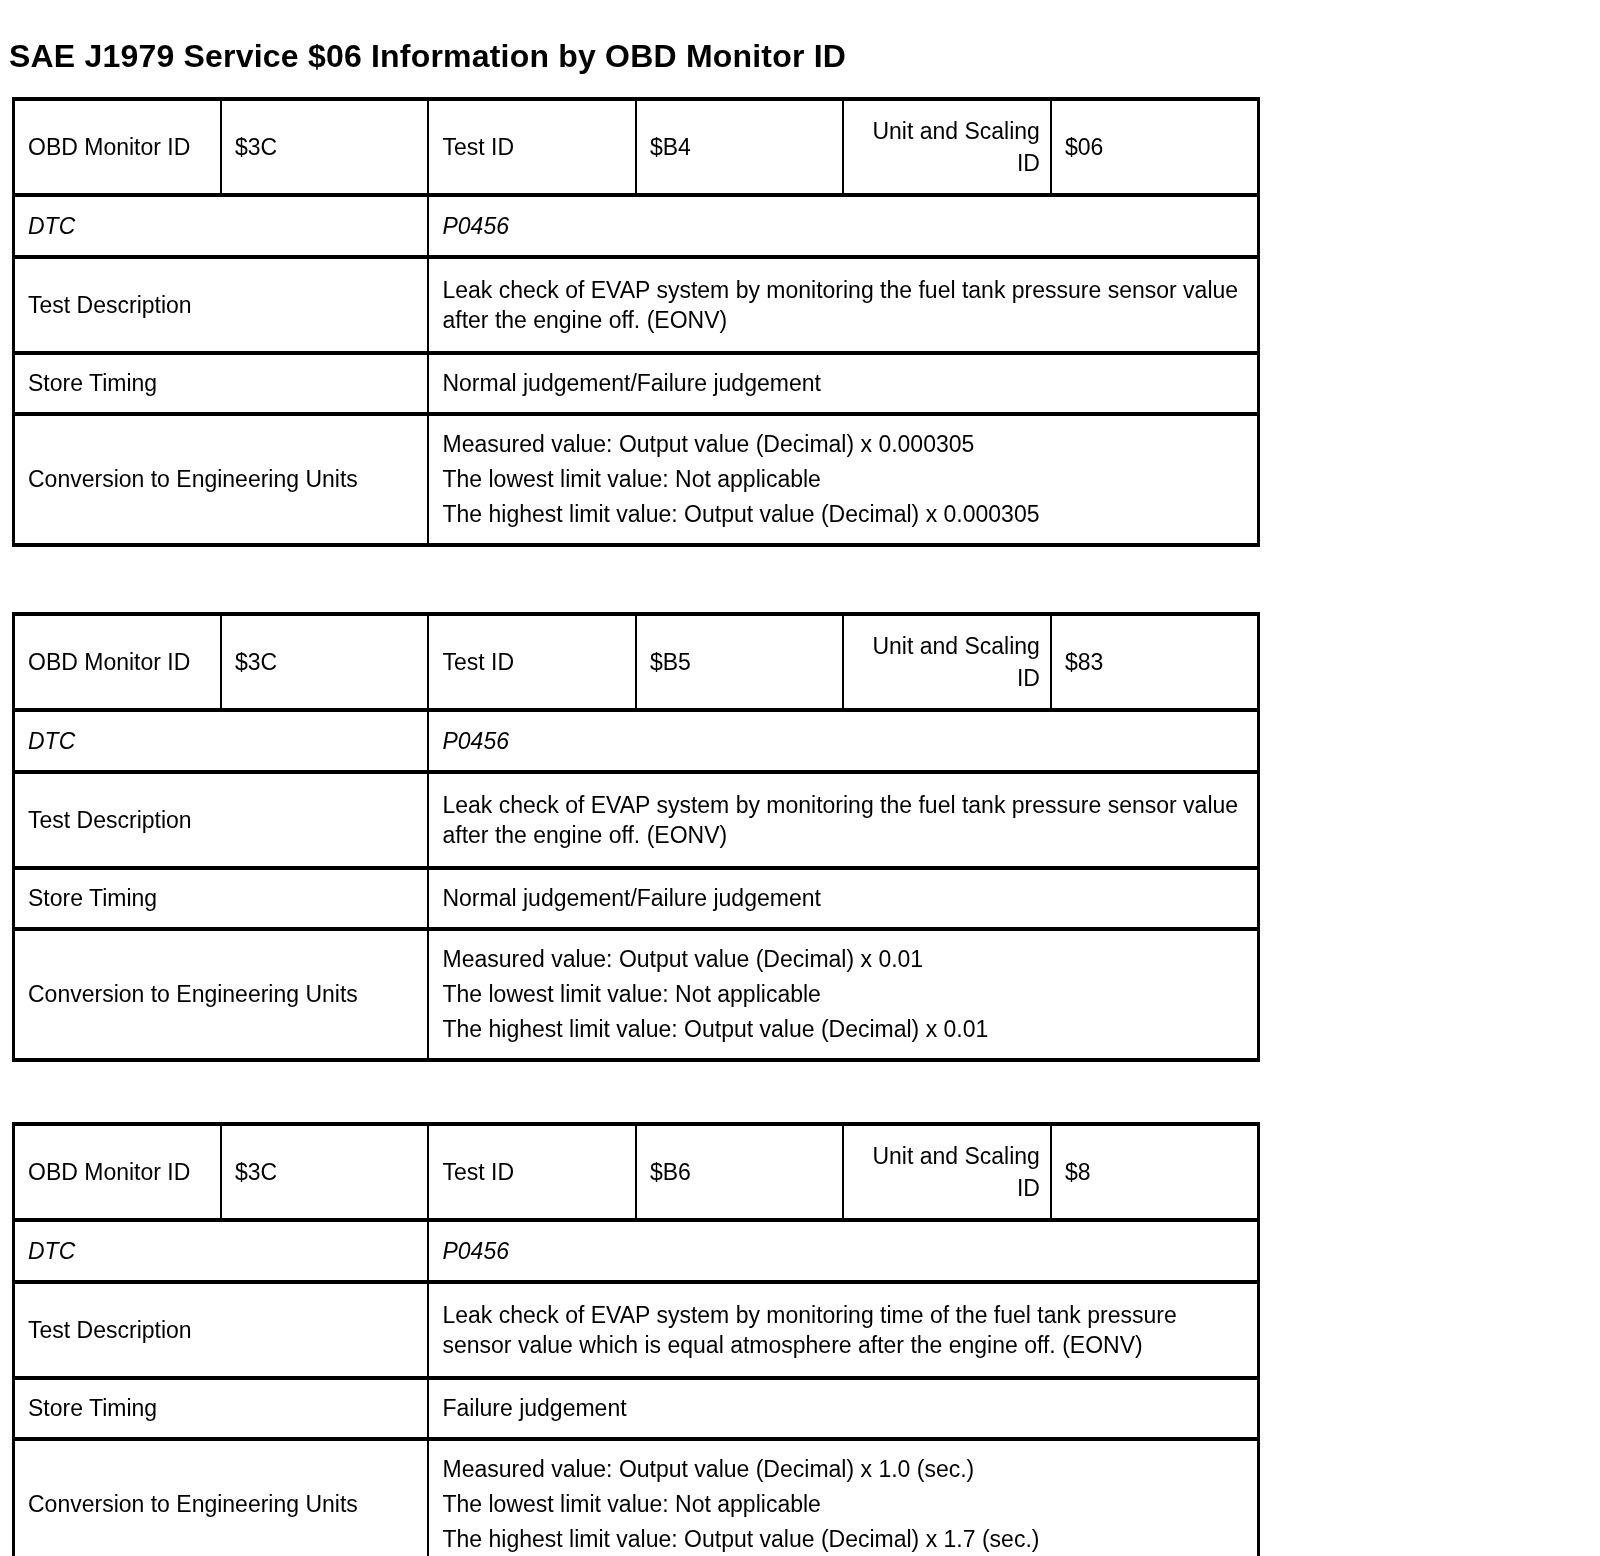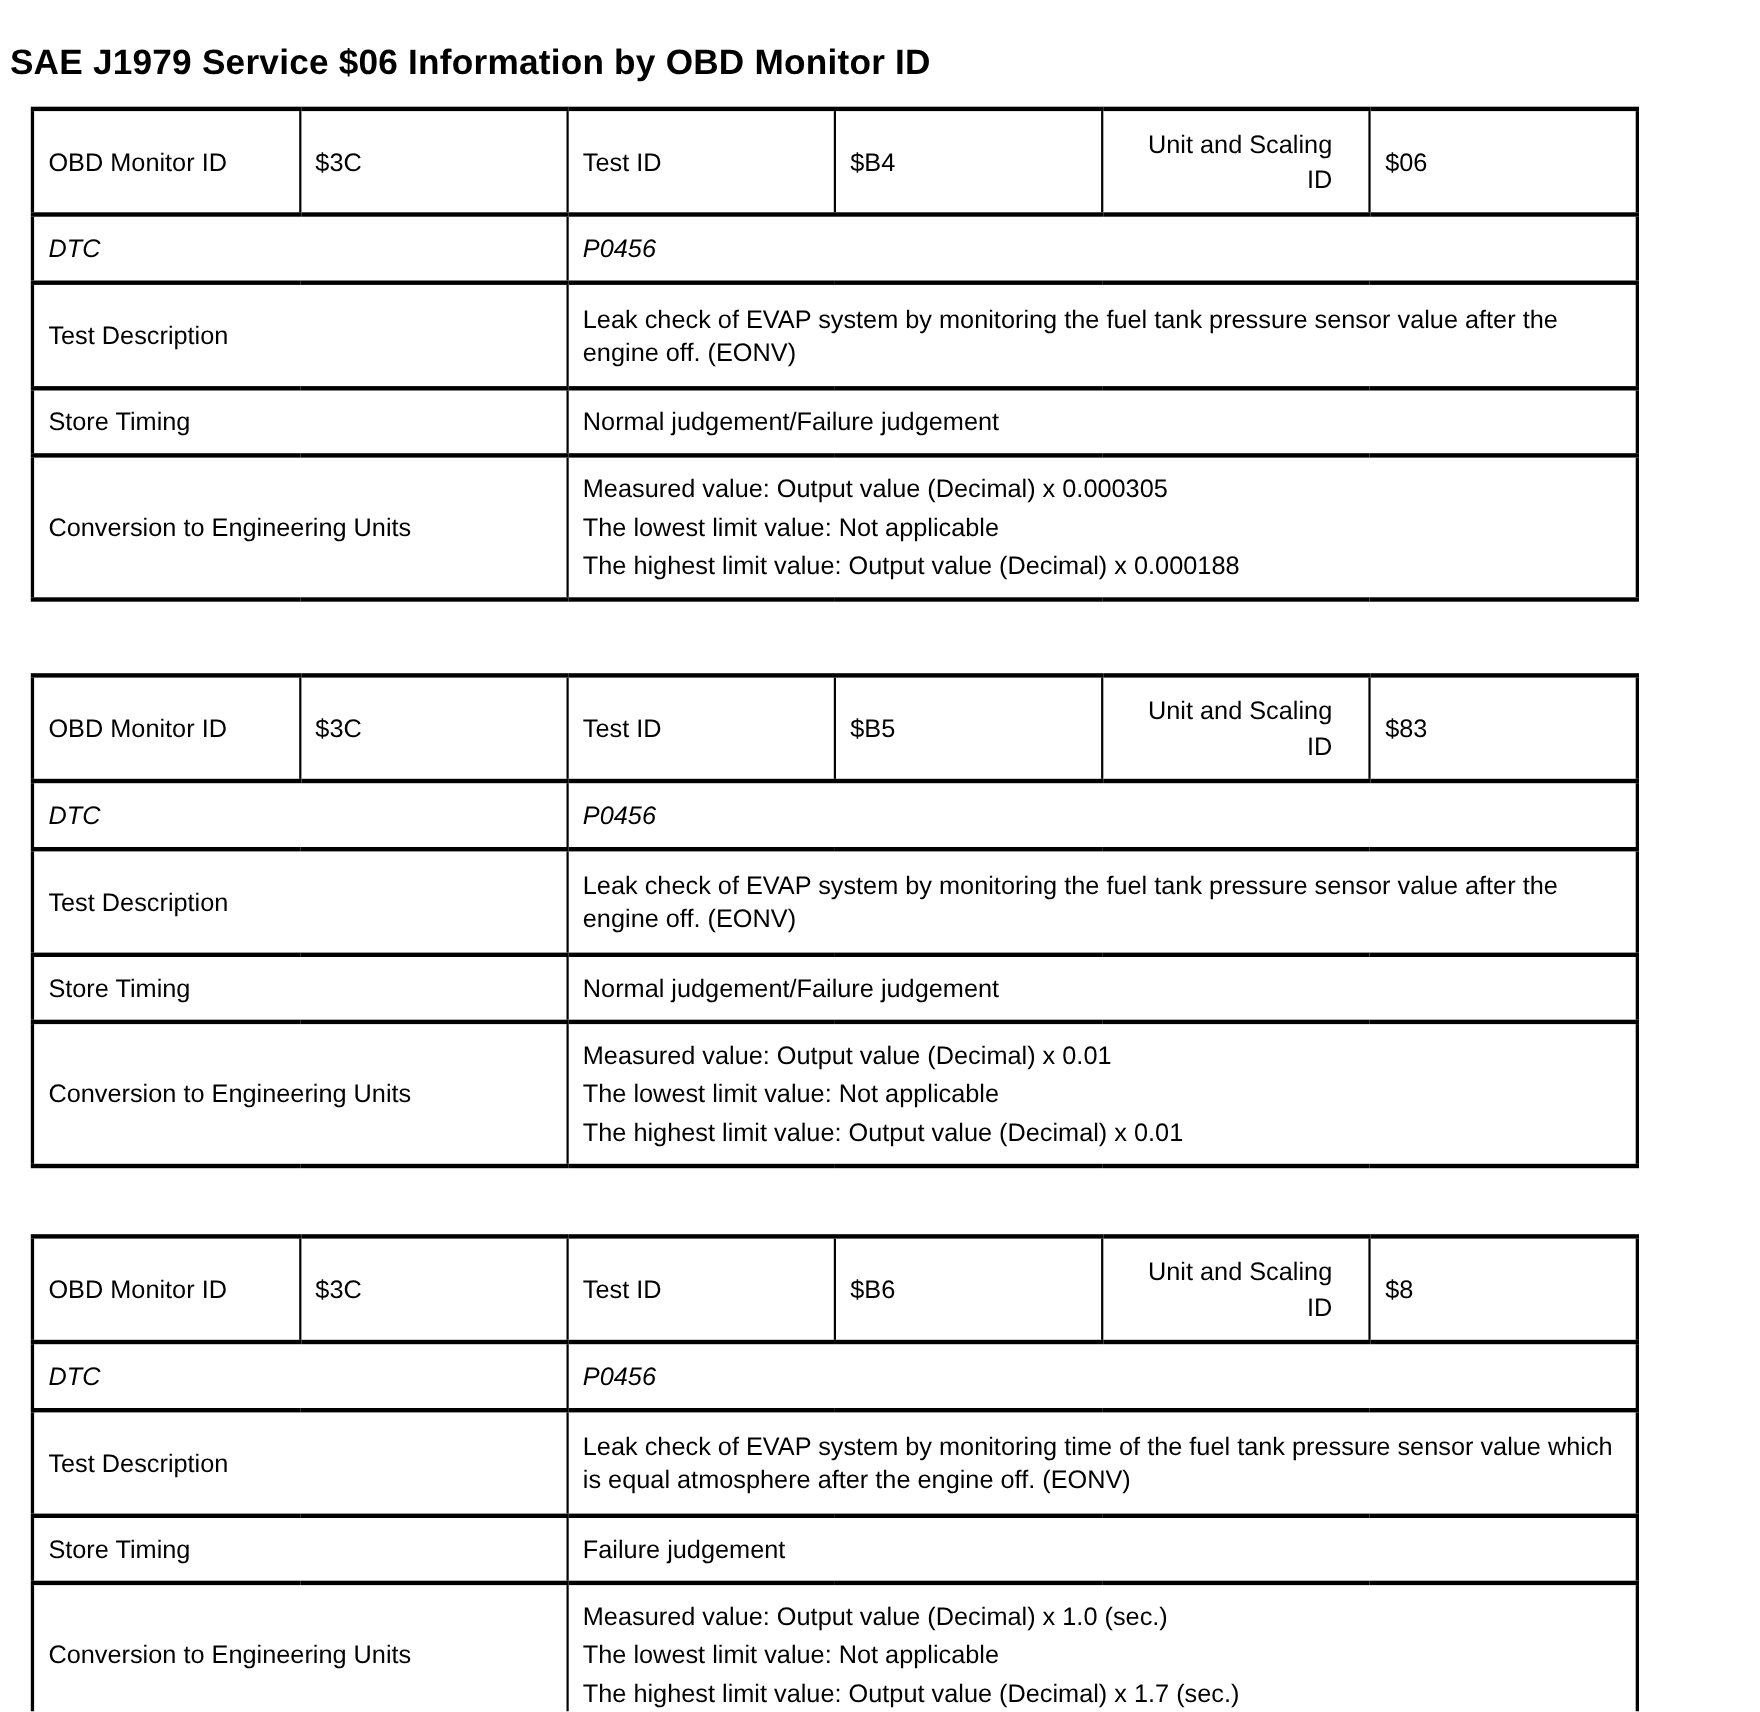--- a/index.html
+++ b/index.html
@@ -19,22 +19,22 @@
   .doc-title {
     margin: 38px 0 0 9px;
     font-size: 32px;
     font-weight: bold;
     line-height: 1.15;
     letter-spacing: 0.2px;
   }
   table.tbl {
     border-collapse: collapse;
     table-layout: fixed;
-    width: 1462px;
-    margin-left: 28px;
+    width: 1248px;
+    margin-left: 12px;
     border: 3px solid #000;
   }
   table.tbl.first { margin-top: 22px; }
   table.tbl.second { margin-top: 65px; }
   table.tbl.third { margin-top: 60px; }
   table.tbl td {
     border: 2px solid #000;
     border-top-width: 4px;
     border-bottom-width: 4px;
     font-size: 23px;
@@ -95,21 +95,21 @@
     </tr>
     <tr class="r-store">
       <td colspan="2">Store Timing</td>
       <td colspan="4">Normal judgement/Failure judgement</td>
     </tr>
     <tr class="r-conv">
       <td colspan="2">Conversion to Engineering Units</td>
       <td colspan="4" class="val-multiline">
         <div>Measured value: Output value (Decimal) x 0.000305</div>
         <div>The lowest limit value: Not applicable</div>
-        <div>The highest limit value: Output value (Decimal) x 0.000188</div>
+        <div>The highest limit value: Output value (Decimal) x 0.000305</div>
       </td>
     </tr>
   </tbody>
     </table>
 
   <table class="tbl second">
     <colgroup>
       <col style="width:16.666%">
         <col style="width:16.666%">
         <col style="width:16.666%">

